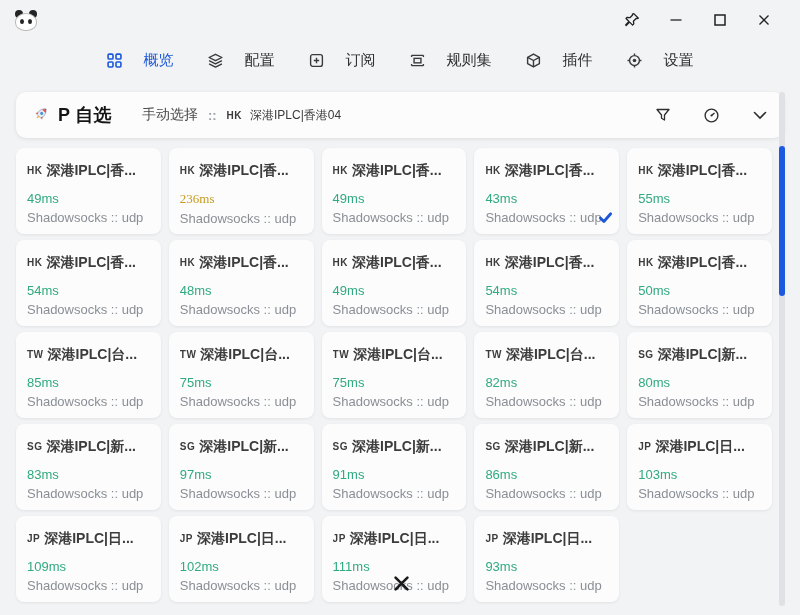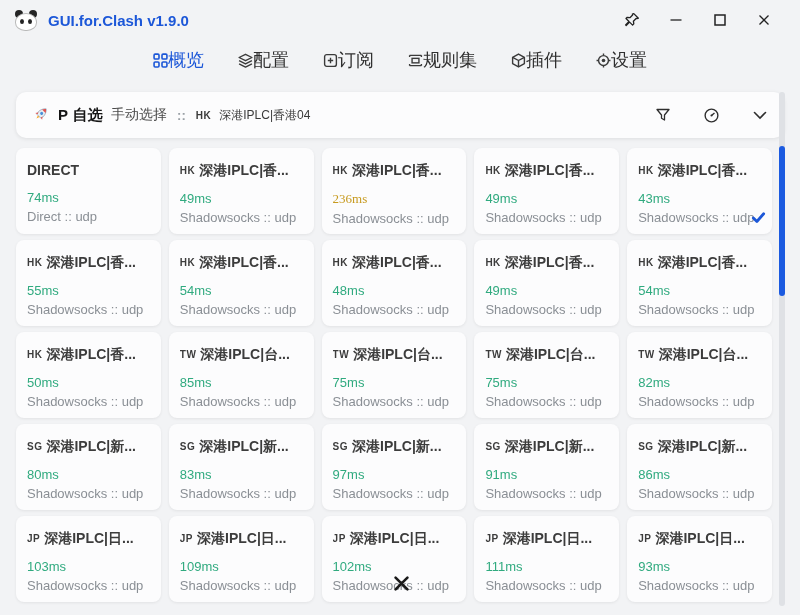--- a/index.html
+++ b/index.html
@@ -20,32 +20,32 @@
   .panda .ear.l{left:1px}.panda .ear.r{right:1px}
   .panda .face{position:absolute;left:1px;right:1px;top:3px;bottom:0;background:#fff;border:1px solid #b9b9b9;border-radius:50% 50% 46% 46%;}
   .panda .eye{position:absolute;width:4px;height:5px;background:#242424;border-radius:50%;top:9px;}
   .panda .eye.l{left:6px}.panda .eye.r{right:6px}
   .app-title{margin-left:10px;font-size:15px;font-weight:bold;color:var(--accent);}
   .win-controls{margin-left:auto;display:flex;align-items:center;}
   .win-btn{background:none;border:0;width:44px;height:30px;display:flex;align-items:center;justify-content:center;color:#222;cursor:pointer;}
   .win-btn svg{display:block;}
   
   .nav{height:40px;display:flex;align-items:center;justify-content:center;gap:34px;}
-  .tab{display:flex;align-items:center;gap:0;font-size:18px;color:#2f2f2f;cursor:pointer;}
+  .tab{display:flex;align-items:center;gap:22px;font-size:15px;color:#2f2f2f;cursor:pointer;}
   .tab .ticon{display:flex;color:#3a3a3a;}
   .tab.active{color:var(--accent);}
   .tab.active .ticon{color:var(--accent);}
   
   .group-card{
     margin:12px 16px 0; height:46px; background:var(--card-bg);
     border-radius:10px; box-shadow:0 1px 4px rgba(0,0,0,.09);
     display:flex; align-items:center; padding:0 14px; gap:8px;
   }
-  .group-name{font-size:15px;font-weight:bold;color:#151515;letter-spacing:.3px;}
-  .group-mode{font-size:14px;color:#4a4a4a;margin-left:0;}
+  .group-name{font-size:18px;font-weight:bold;color:#151515;letter-spacing:.3px;}
+  .group-mode{font-size:14px;color:#4a4a4a;margin-left:22px;}
   .group-sep{font-size:13px;font-weight:bold;color:#9aa0a6;margin:0 2px;}
   .cur-prefix{font-size:10px;font-weight:bold;color:#3a3a3a;letter-spacing:.5px;}
   .cur-name{font-size:12px;color:#3a3a3a;}
   .group-actions{margin-left:auto;display:flex;align-items:center;gap:28px;}
   .gbtn{background:none;border:0;color:#2e2e2e;display:flex;cursor:pointer;padding:2px;}
   
   .grid{
     margin:10px 16px 0 16px; width:756px;
     display:grid; grid-template-columns:repeat(5,1fr); gap:6px 8px;
   }
@@ -71,21 +71,20 @@
 <body>
 
 <div class="titlebar">
   <div class="panda">
     <span class="ear l"></span>
       <span class="ear r"></span>
     <span class="face"></span>
     <span class="eye l"></span>
       <span class="eye r"></span>
   </div>
-  <div class="app-title">GUI.for.Clash v1.9.0</div>
   <div class="win-controls">
     <button class="win-btn" title="">
       <svg width="16" height="16" viewBox="0 0 16 16" fill="none" stroke="currentColor" stroke-width="1.3" stroke-linejoin="round">
         <path d="M9.8 1.6l4.6 4.6-1.5.5-.8-.2-2.7 2.7.4 2.7-1.2 1.2-3-3-3.4 3.4-.6-.6L5 9.5l-3-3 1.2-1.2 2.7.4 2.7-2.7-.2-.8z"></path>
       </svg>
     </button>
     <button class="win-btn">
       <svg width="16" height="16" viewBox="0 0 16 16" stroke="currentColor" stroke-width="1.3">
           <path d="M2.5 8h11"></path>
         </svg>
@@ -197,28 +196,20 @@
     </button>
     <button class="gbtn">
       <svg width="16" height="16" viewBox="0 0 16 16" fill="none" stroke="currentColor" stroke-width="1.6" stroke-linecap="round">
         <path d="M2.5 5.5L8 11l5.5-5.5"></path>
       </svg>
     </button>
   </span>
 </div>
 
 <div class="grid">
-  <div class="card">
-    <div class="cname">
-      <span>DIRECT</span>
-    </div>
-    <div class="lat good">74ms</div>
-    <div class="proto">Direct :: udp</div>
-
-  </div>
 
   <div class="card">
     <div class="cname">
       <span class="prefix">HK</span><span>深港IPLC|香...</span>
     </div>
     <div class="lat good">49ms</div>
     <div class="proto">Shadowsocks :: udp</div>
 
   </div>
 

